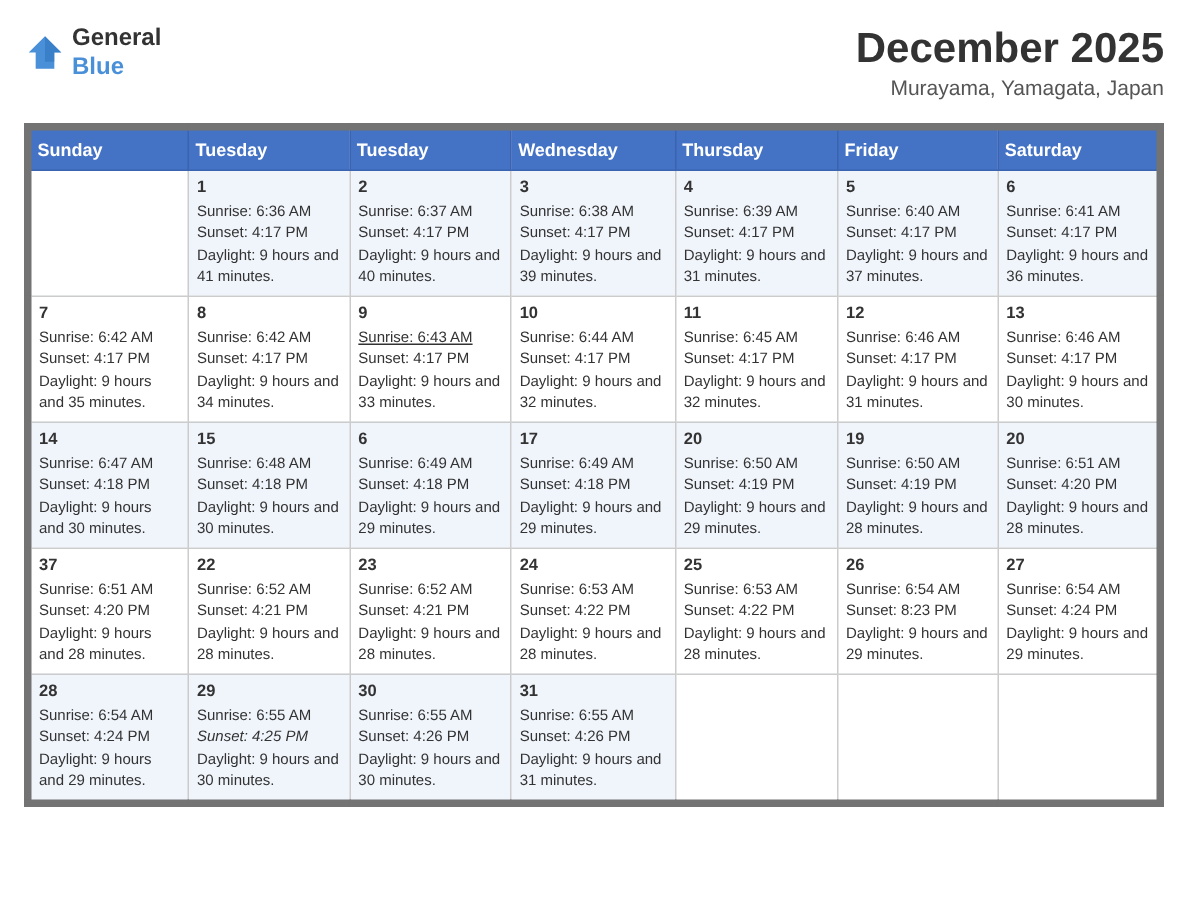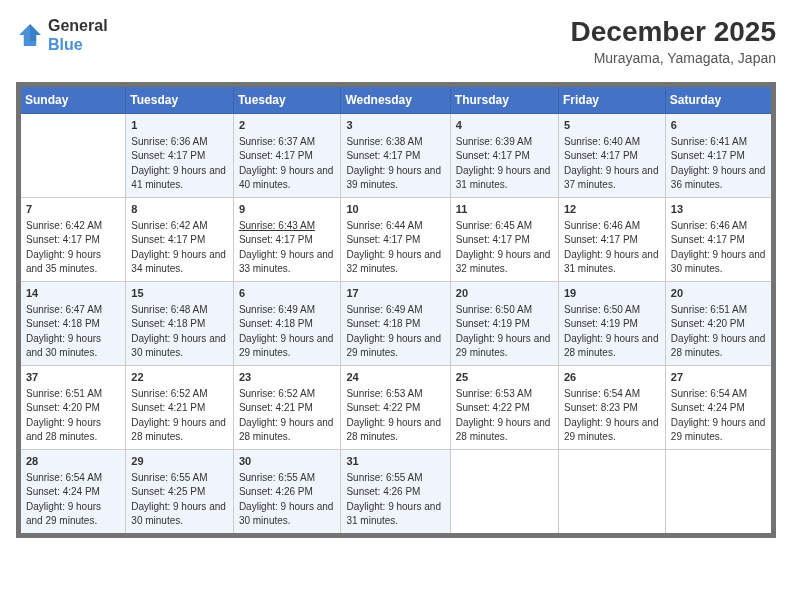--- a/index.html
+++ b/index.html
@@ -307,21 +307,21 @@
         <tr>
           <td>
             <span class="day-num">28</span>
             <span style="display: block;">Sunrise: 6:54 AM</span>
             <span style="display: block;">Sunset: 4:24 PM</span>
             <span style="display: block;">Daylight: 9 hours and 29 minutes.</span>
           </td>
           <td>
             <span class="day-num">29</span>
             <span style="display: block;">Sunrise: 6:55 AM</span>
-            <span style="display: block;">Sunset: 4:25 PM</span>
+            <span style="display: block; font-style: italic;">Sunset: 4:25 PM</span>
             <span style="display: block;">Daylight: 9 hours and 30 minutes.</span>
           </td>
           <td>
             <span class="day-num">30</span>
             <span style="display: block;">Sunrise: 6:55 AM</span>
             <span style="display: block;">Sunset: 4:26 PM</span>
             <span style="display: block;">Daylight: 9 hours and 30 minutes.</span>
           </td>
           <td>
             <span class="day-num">31</span>

